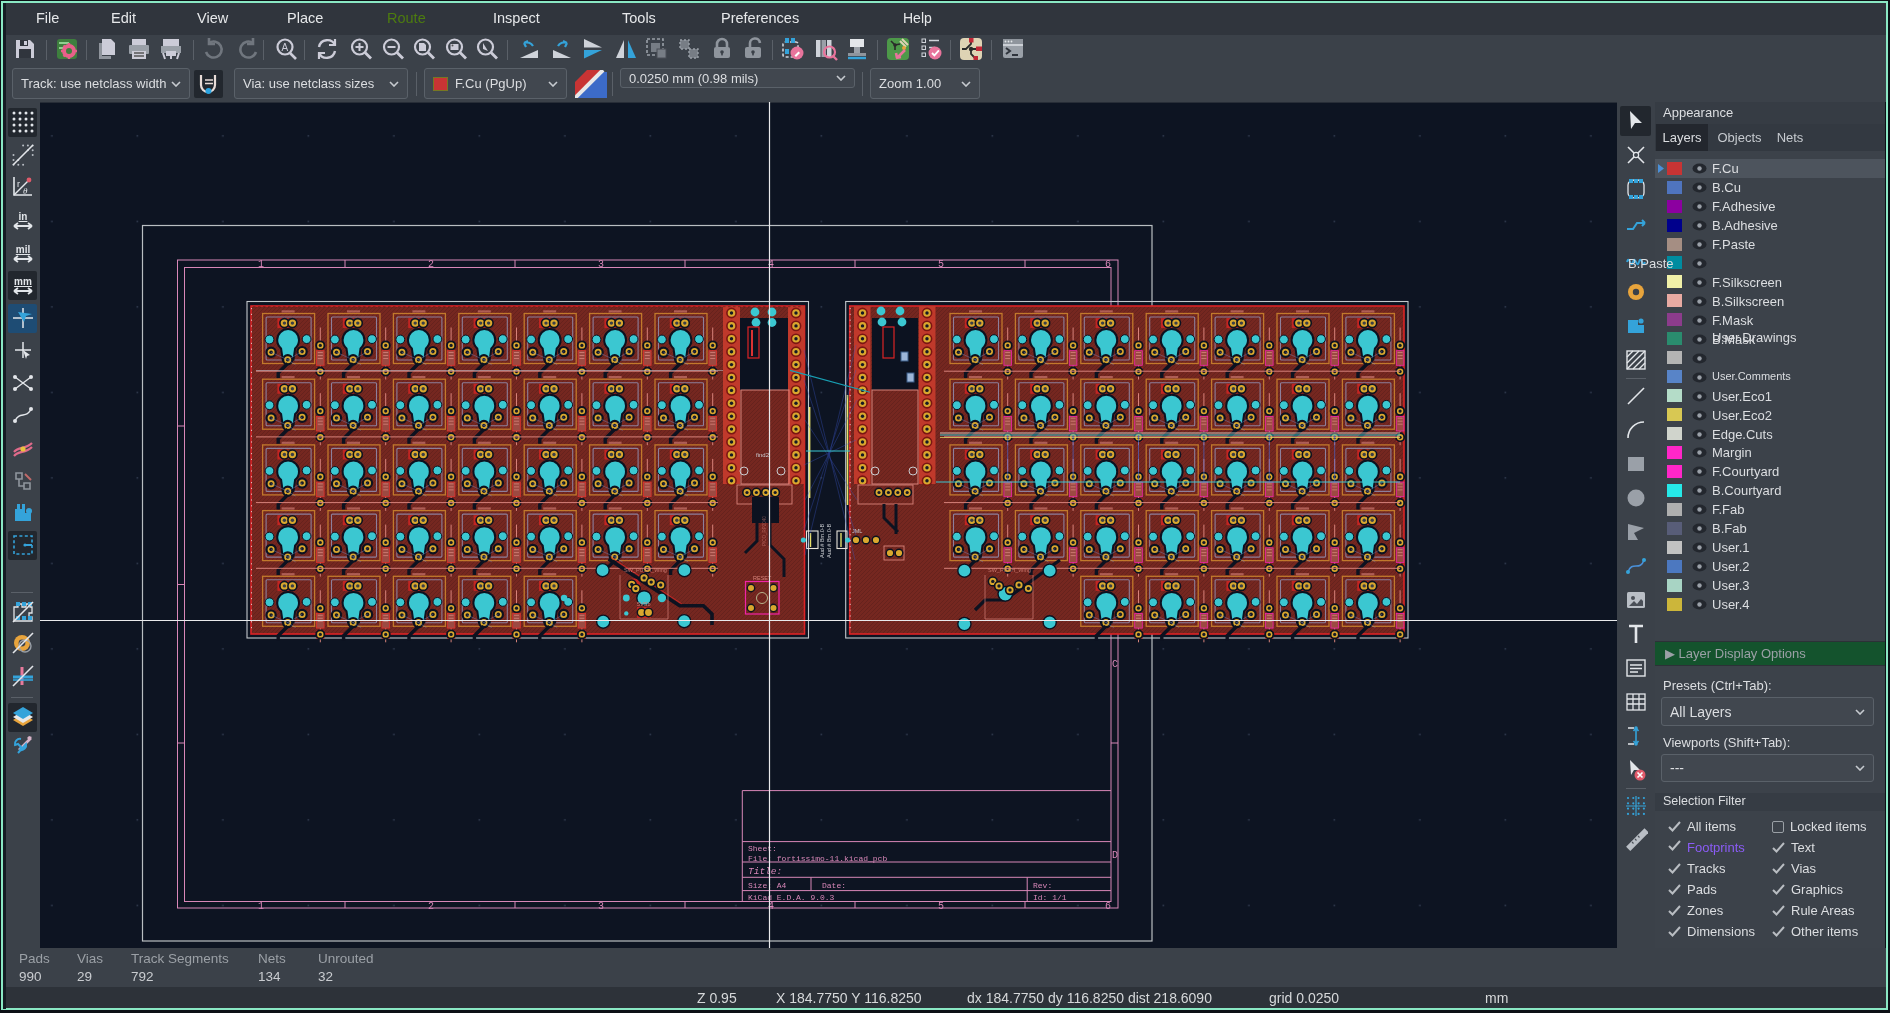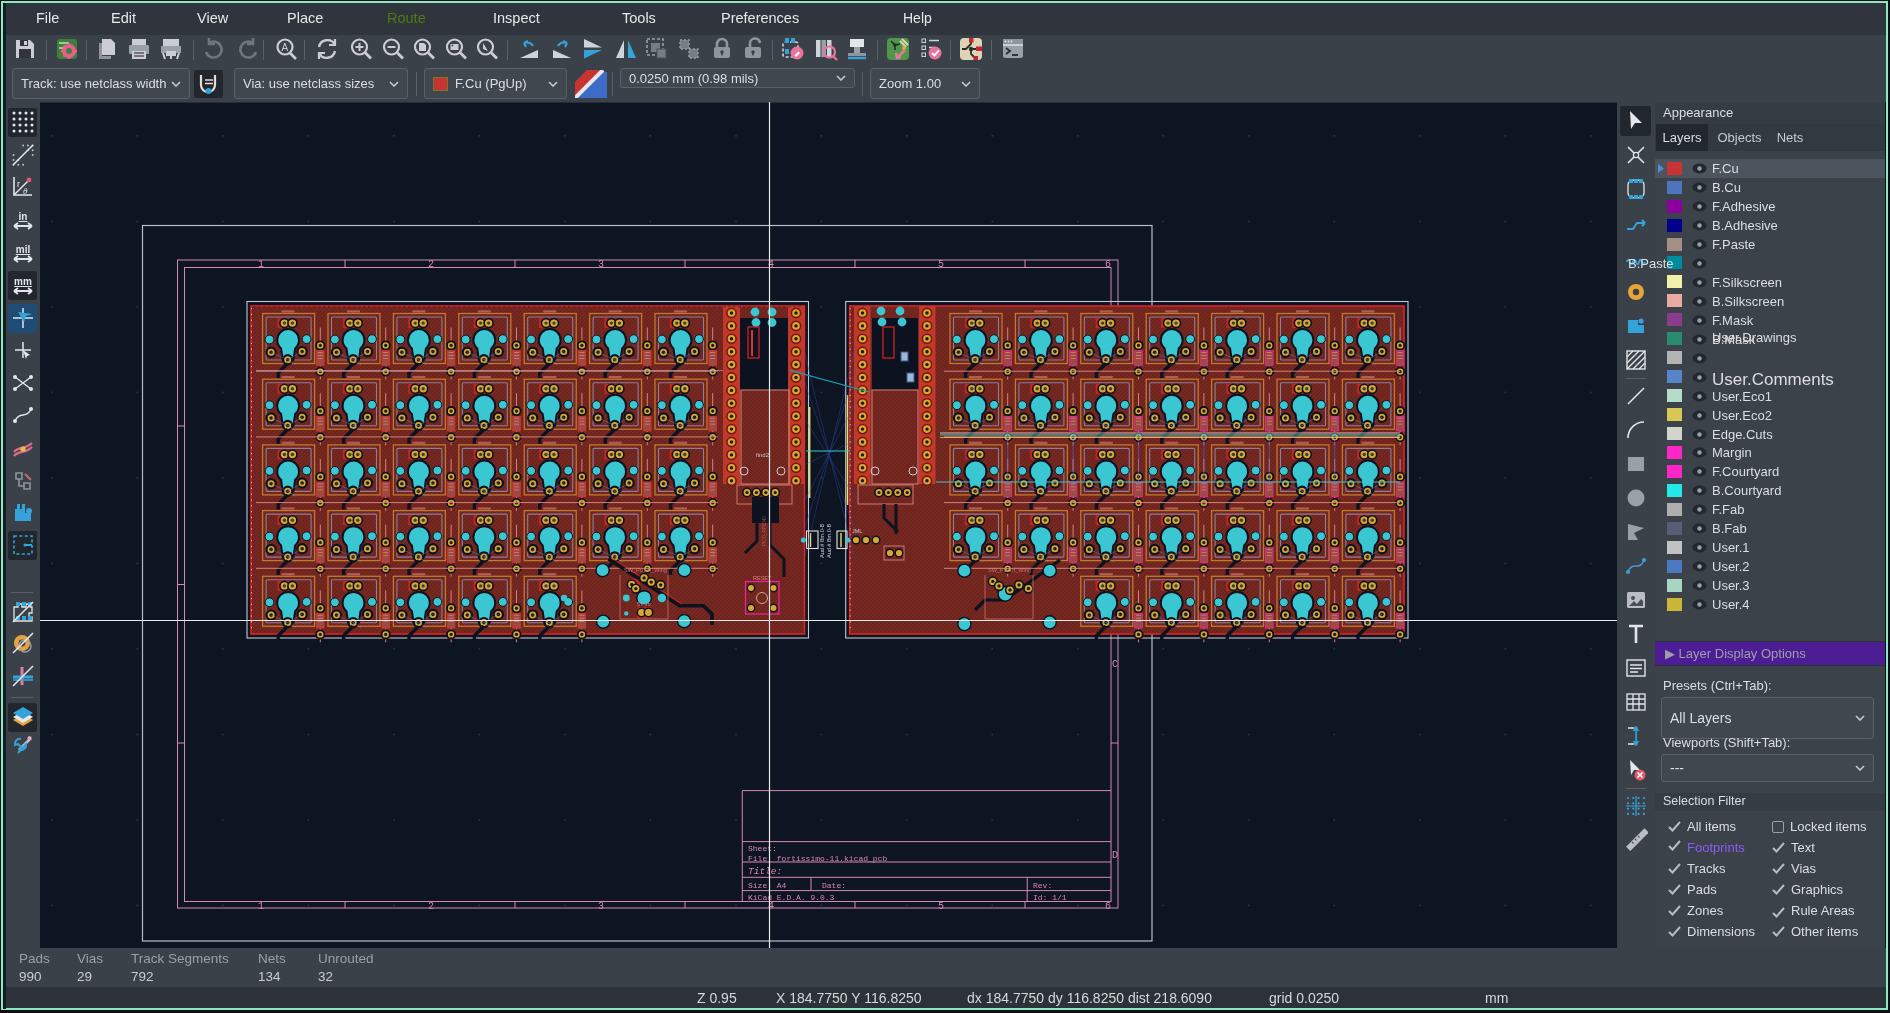--- a/index.html
+++ b/index.html
@@ -1004,21 +1004,21 @@
     </svg>
   </div>
 <div class="ab" style="left:1712px;top:330px;color:#dcdee1;font-size:13px">User.Drawings</div>
 <div class="ab" style="left:1667px;top:370.1px;width:15px;height:13px;background:#5884c8"></div>
 <div class="ab" style="left:1692px;top:371.6px">
     <svg width="15" height="11" viewBox="0 0 15 11" style="vertical-align:-1px">
       <ellipse cx="7.5" cy="5.5" rx="7" ry="5" fill="#23272e"></ellipse>
       <circle cx="7.5" cy="5.5" r="2.2" fill="#9aa0a8"></circle>
     </svg>
   </div>
-<div class="ab" style="left:1712px;top:369.6px;color:#dcdee1;font-size:17px">User.Comments</div>
+<div class="ab" style="left:1712px;top:369.6px;color:#dcdee1;font-size:11px">User.Comments</div>
 <div class="ab" style="left:1667px;top:389.1px;width:15px;height:13px;background:#b4dcc8"></div>
 <div class="ab" style="left:1692px;top:390.6px">
     <svg width="15" height="11" viewBox="0 0 15 11" style="vertical-align:-1px">
       <ellipse cx="7.5" cy="5.5" rx="7" ry="5" fill="#23272e"></ellipse>
       <circle cx="7.5" cy="5.5" r="2.2" fill="#9aa0a8"></circle>
     </svg>
   </div>
 <div class="ab" style="left:1712px;top:388.6px;color:#dcdee1;font-size:13px">User.Eco1</div>
 <div class="ab" style="left:1667px;top:408.0px;width:15px;height:13px;background:#d8c853"></div>
 <div class="ab" style="left:1692px;top:409.5px">
@@ -1101,23 +1101,23 @@
   </div>
 <div class="ab" style="left:1712px;top:578.1px;color:#dcdee1;font-size:13px">User.3</div>
 <div class="ab" style="left:1667px;top:597.5px;width:15px;height:13px;background:#ccb63a"></div>
 <div class="ab" style="left:1692px;top:599.0px">
     <svg width="15" height="11" viewBox="0 0 15 11" style="vertical-align:-1px">
       <ellipse cx="7.5" cy="5.5" rx="7" ry="5" fill="#23272e"></ellipse>
       <circle cx="7.5" cy="5.5" r="2.2" fill="#9aa0a8"></circle>
     </svg>
   </div>
 <div class="ab" style="left:1712px;top:597.0px;color:#dcdee1;font-size:13px">User.4</div>
-<div class="ab" style="left:1655px;top:641px;width:230px;height:25px;background:#4c1d95;border-top:1px solid #2c3137;border-bottom:1px solid #2c3137;color:#9ba0a6;font-size:13px;padding:4px 10px">▶︎ Layer Display Options</div>
+<div class="ab" style="left:1655px;top:641px;width:230px;height:25px;background:#14532d;border-top:1px solid #2c3137;border-bottom:1px solid #2c3137;color:#9ba0a6;font-size:13px;padding:4px 10px">▶︎ Layer Display Options</div>
 <div class="ab" style="left:1663px;top:678px;color:#dcdee1;font-size:13px">Presets (Ctrl+Tab):</div>
-<div class="dd" style="left:1661px;top:697px;width:213px;height:42px;font-size:14px">All Layers<svg class="chev" viewBox="0 0 10 6">
+<div class="dd" style="left:1661px;top:697px;width:213px;height:29px;font-size:14px">All Layers<svg class="chev" viewBox="0 0 10 6">
       <path d="M1,1 L5,5 L9,1" fill="none" stroke="#c6cacf" stroke-width="1.6"></path>
     </svg></div>
 <div class="ab" style="left:1663px;top:735px;color:#dcdee1;font-size:13px">Viewports (Shift+Tab):</div>
 <div class="dd" style="left:1661px;top:754px;width:213px;height:28px;font-size:14px">---<svg class="chev" viewBox="0 0 10 6">
       <path d="M1,1 L5,5 L9,1" fill="none" stroke="#c6cacf" stroke-width="1.6"></path>
     </svg></div>
 <div class="ab" style="left:1655px;top:793px;width:230px;height:18px;background:#363c44;color:#dcdee1;font-size:12.5px;padding:1px 8px">Selection Filter</div>
 <div class="ab" style="left:1668px;top:819px;color:#dcdee1;font-size:13px;display:flex;align-items:center"><svg width="13" height="11" viewBox="0 0 13 11" style="margin-right:6px">
       <path d="M1,6 L4.5,9.5 L12,1" fill="none" stroke="#b9bdc2" stroke-width="2"></path>
     </svg>All items</div>
@@ -1136,21 +1136,21 @@
     </svg>Vias</div>
 <div class="ab" style="left:1668px;top:882px;color:#dcdee1;font-size:13px;display:flex;align-items:center"><svg width="13" height="11" viewBox="0 0 13 11" style="margin-right:6px">
       <path d="M1,6 L4.5,9.5 L12,1" fill="none" stroke="#b9bdc2" stroke-width="2"></path>
     </svg>Pads</div>
 <div class="ab" style="left:1772px;top:882px;color:#dcdee1;font-size:13px;display:flex;align-items:center"><svg width="13" height="11" viewBox="0 0 13 11" style="margin-right:6px">
       <path d="M1,6 L4.5,9.5 L12,1" fill="none" stroke="#b9bdc2" stroke-width="2"></path>
     </svg>Graphics</div>
 <div class="ab" style="left:1668px;top:903px;color:#dcdee1;font-size:13px;display:flex;align-items:center"><svg width="13" height="11" viewBox="0 0 13 11" style="margin-right:6px">
       <path d="M1,6 L4.5,9.5 L12,1" fill="none" stroke="#b9bdc2" stroke-width="2"></path>
     </svg>Zones</div>
-<div class="ab" style="left:1772px;top:903px;color:#dcdee1;font-size:13px;display:flex;align-items:flex-end"><svg width="13" height="11" viewBox="0 0 13 11" style="margin-right:6px">
+<div class="ab" style="left:1772px;top:903px;color:#dcdee1;font-size:13px;display:flex;align-items:center"><svg width="13" height="11" viewBox="0 0 13 11" style="margin-right:6px">
       <path d="M1,6 L4.5,9.5 L12,1" fill="none" stroke="#b9bdc2" stroke-width="2"></path>
     </svg>Rule Areas</div>
 <div class="ab" style="left:1668px;top:924px;color:#dcdee1;font-size:13px;display:flex;align-items:center"><svg width="13" height="11" viewBox="0 0 13 11" style="margin-right:6px">
       <path d="M1,6 L4.5,9.5 L12,1" fill="none" stroke="#b9bdc2" stroke-width="2"></path>
     </svg>Dimensions</div>
 <div class="ab" style="left:1772px;top:924px;color:#dcdee1;font-size:13px;display:flex;align-items:center"><svg width="13" height="11" viewBox="0 0 13 11" style="margin-right:6px">
       <path d="M1,6 L4.5,9.5 L12,1" fill="none" stroke="#b9bdc2" stroke-width="2"></path>
     </svg>Other items</div>
 <div class="ab" style="left:19px;top:951px;color:#9ba0a6;font-size:13.5px">Pads</div>
 <div class="ab" style="left:19px;top:969px;color:#c9ccd0;font-size:13.5px">990</div>

